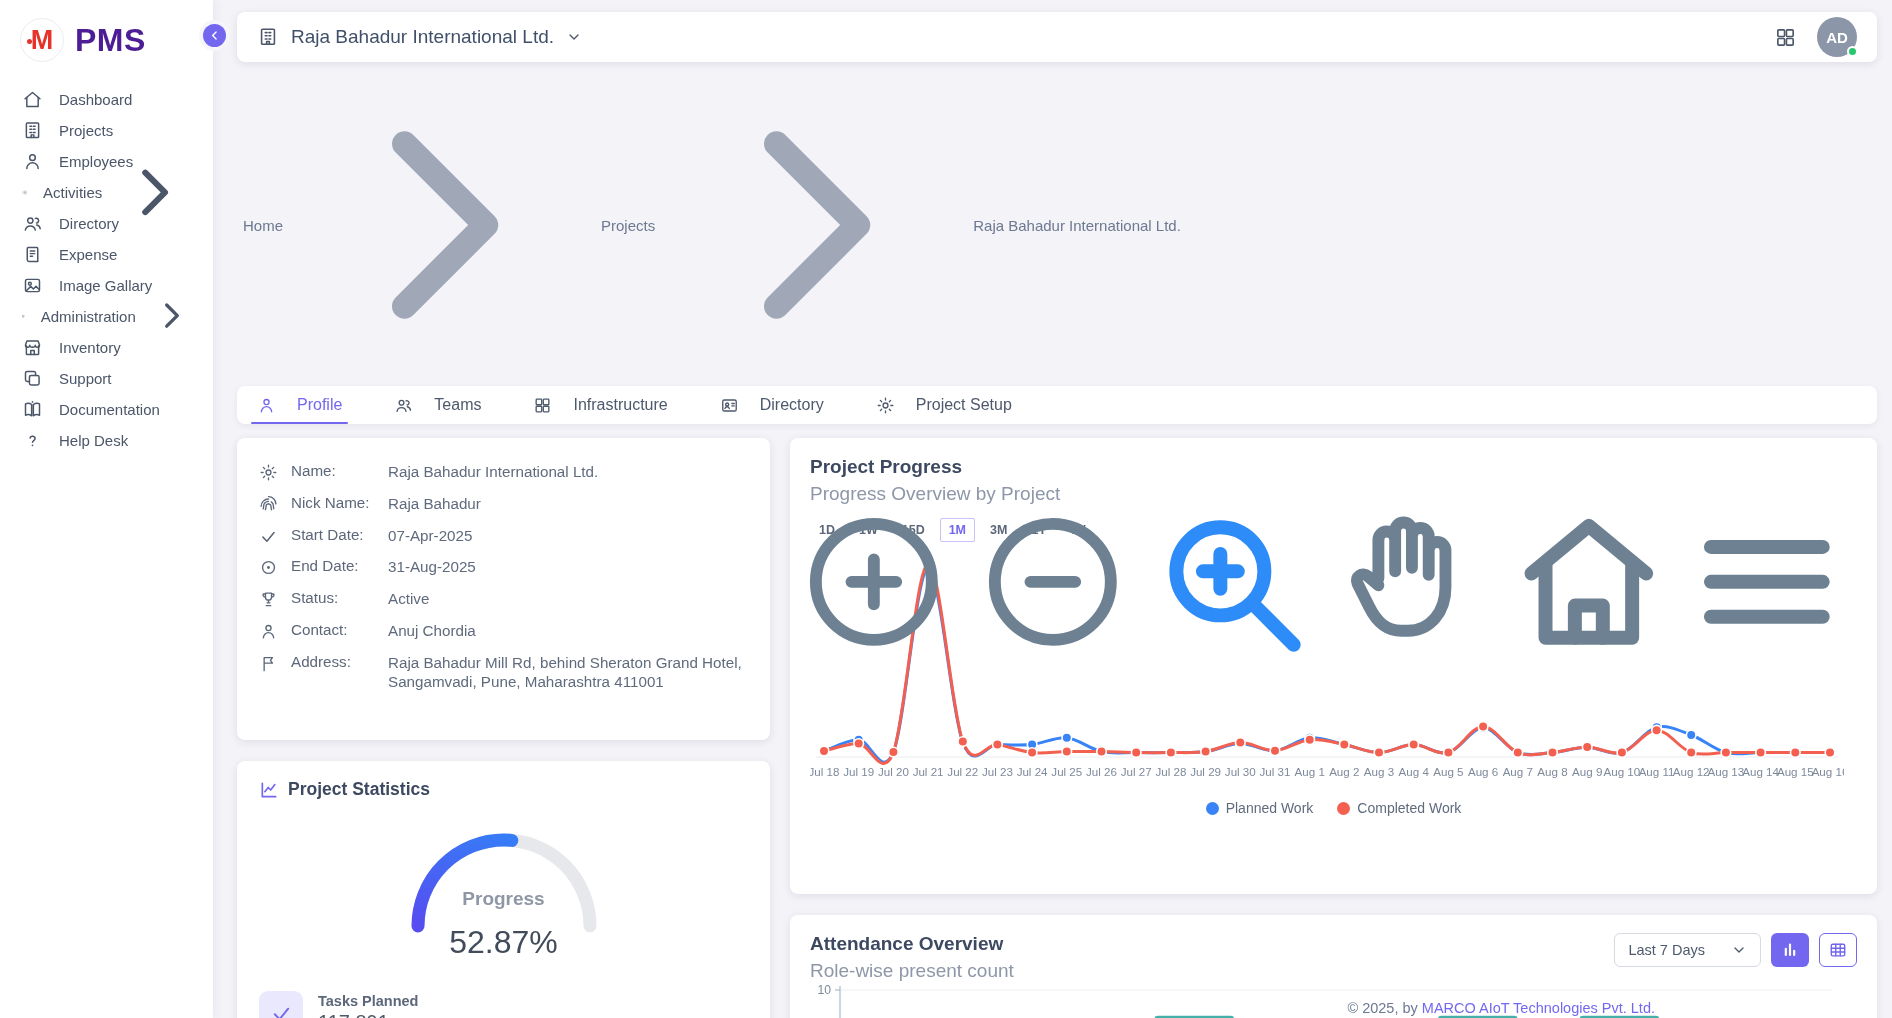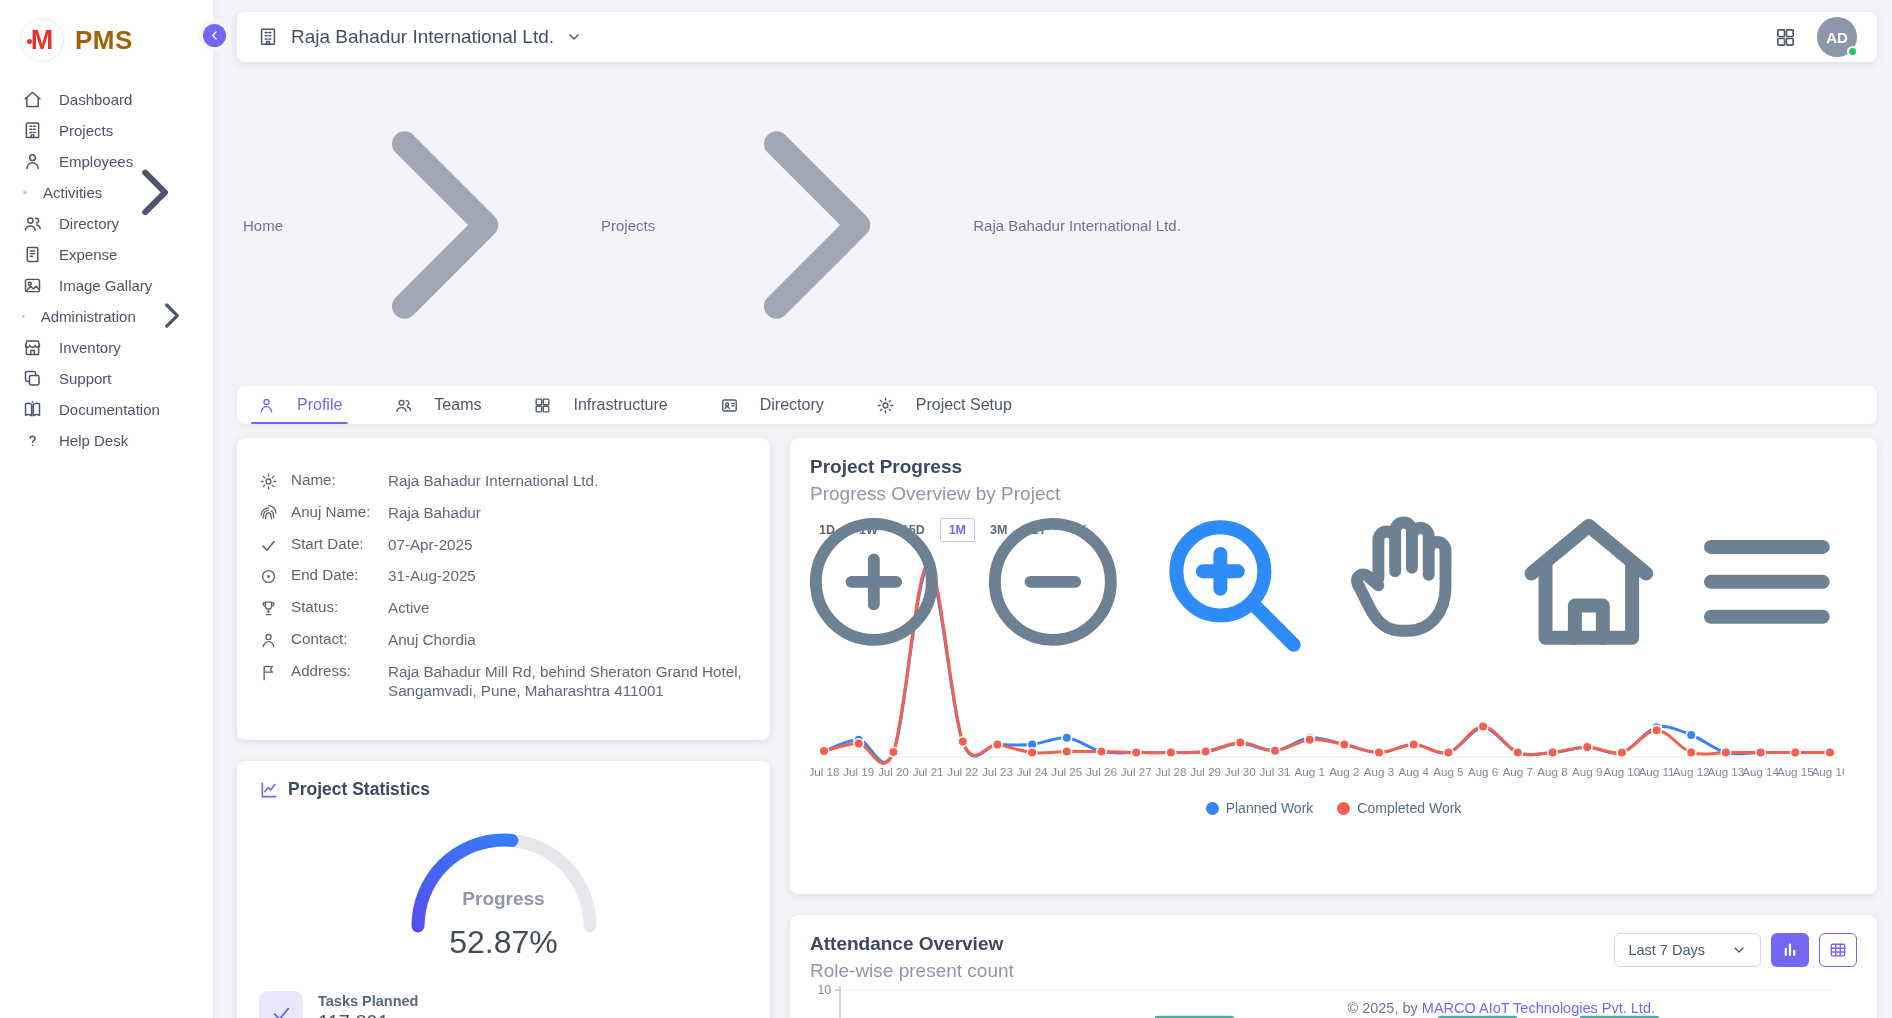--- a/index.html
+++ b/index.html
@@ -7,21 +7,21 @@
     font-family:"Liberation Sans", sans-serif; }
   .app { display:flex; width:1892px; height:1018px; position:relative; }
 
   
   .sidebar { width:213px; background:#fff; box-shadow:0 0 12px rgba(47,43,61,.08); z-index:5; }
   .logo-row { display:flex; align-items:center; gap:11px; padding:18px 18px 16px 20px; }
   .logo-badge { width:44px; height:44px; border-radius:50%; border:1px solid #ececf2;
     display:flex; align-items:center; justify-content:center;
     color:#e5332a; font-weight:bold; font-size:27px; position:relative; }
   .logo-badge i { position:absolute; left:6px; top:20px; width:5px; height:5px; border-radius:50%; background:#e5332a; }
-  .logo-text { font-size:26px; font-weight:bold; color:#a16207; letter-spacing:.5px; }
+  .logo-text { font-size:32px; font-weight:bold; color:#4c1d95; letter-spacing:.5px; }
   .menu { padding:6px 12px; }
   .menu-item { display:flex; align-items:center; gap:16px; padding:5px 10px; margin-bottom:1px;
     border-radius:6px; color:#4b5668; font-size:15px; cursor:pointer; height:30px; }
   .menu-item svg { width:21px; height:21px; flex:0 0 auto; }
   .menu-item .chev { margin-left:auto; }
   .menu-item .chev svg { width:15px; height:15px; }
 
   .collapse-btn { position:absolute; left:203px; top:24px; width:23px; height:23px; border-radius:50%;
     background:#7367f0; color:#fff; display:flex; align-items:center; justify-content:center;
     box-shadow:0 0 0 4px rgba(246,246,250,.95); z-index:20; cursor:pointer; }
@@ -58,21 +58,21 @@
 
   .content { display:flex; gap:20px; margin-top:14px; align-items:flex-start; }
   .col-left { width:533px; display:flex; flex-direction:column; gap:21px; }
   .col-right { flex:1; display:flex; flex-direction:column; gap:21px; }
   .card { background:#fff; border-radius:8px; box-shadow:0 2px 8px rgba(47,43,61,.10); }
 
   
   .profile-card { height:302px; padding:18px 22px; }
   .card-head { display:flex; align-items:center; gap:9px; font-size:17.5px; font-weight:bold; color:#3d4961; }
   .card-head svg { width:20px; height:20px; color:#7367f0; }
-  .fields { margin-top:15px; }
+  .fields { margin-top:6px; }
   .field-row { display:flex; gap:13px; align-items:flex-start; margin-bottom:12px; font-size:15.2px; }
   .field-row svg { width:19px; height:19px; color:#5c6779; flex:0 0 auto; margin-top:1px; }
   .field-label { width:84px; color:#5c6779; flex:0 0 auto; }
   .field-value { color:#5f6b7d; flex:1; line-height:1.3; }
   .btn-row { text-align:center; margin-top:14px; }
   .btn-primary { display:inline-block; background:#7367f0; color:#fff; font-weight:bold; font-size:15px;
     padding:10px 19px; border-radius:6px; border:none; cursor:pointer;
     box-shadow:0 2px 6px rgba(115,103,240,.45); font-family:inherit; }
 
   
@@ -387,21 +387,21 @@
                 <span style="display:flex;width:19px;height:19px">
                   <svg viewBox="0 0 24 24" fill="none" stroke="currentColor" stroke-width="1.7" stroke-linecap="round" stroke-linejoin="round" style="width:100%;height:100%">
                     <path d="M12 11.2a3.1 3.1 0 0 0-3.1 3.1c0 1.8-.4 3.2-.9 4.2"></path>
                     <path d="M12 8.1a6.2 6.2 0 0 0-6.2 6.2c0 1.2-.2 2.3-.5 3.2"></path>
                     <path d="M12 5a9.3 9.3 0 0 0-9.3 9.3"></path>
                     <path d="M12 11.2a3.1 3.1 0 0 1 3.1 3.1c0 1.9.3 3.4.8 4.4"></path>
                     <path d="M15.6 8.7a6.2 6.2 0 0 1 2.6 5c0 1.4.2 2.6.5 3.6"></path>
                     <path d="M12 2a9.3 9.3 0 0 1 9.3 9.3"></path>
                   </svg>
                 </span>
-    <span class="field-label">Anuj Name:</span>
+    <span class="field-label">Nick Name:</span>
     <span class="field-value">Raja Bahadur</span>
               </div>
               <div class="field-row">
                 <span style="display:flex;width:19px;height:19px">
                   <svg viewBox="0 0 24 24" fill="none" stroke="currentColor" stroke-width="2" stroke-linecap="round" stroke-linejoin="round" style="width:100%;height:100%">
                     <path d="M5 12.8 10 18 19 7"></path>
                   </svg>
                 </span>
     <span class="field-label">Start Date:</span>
     <span class="field-value">07-Apr-2025</span>

